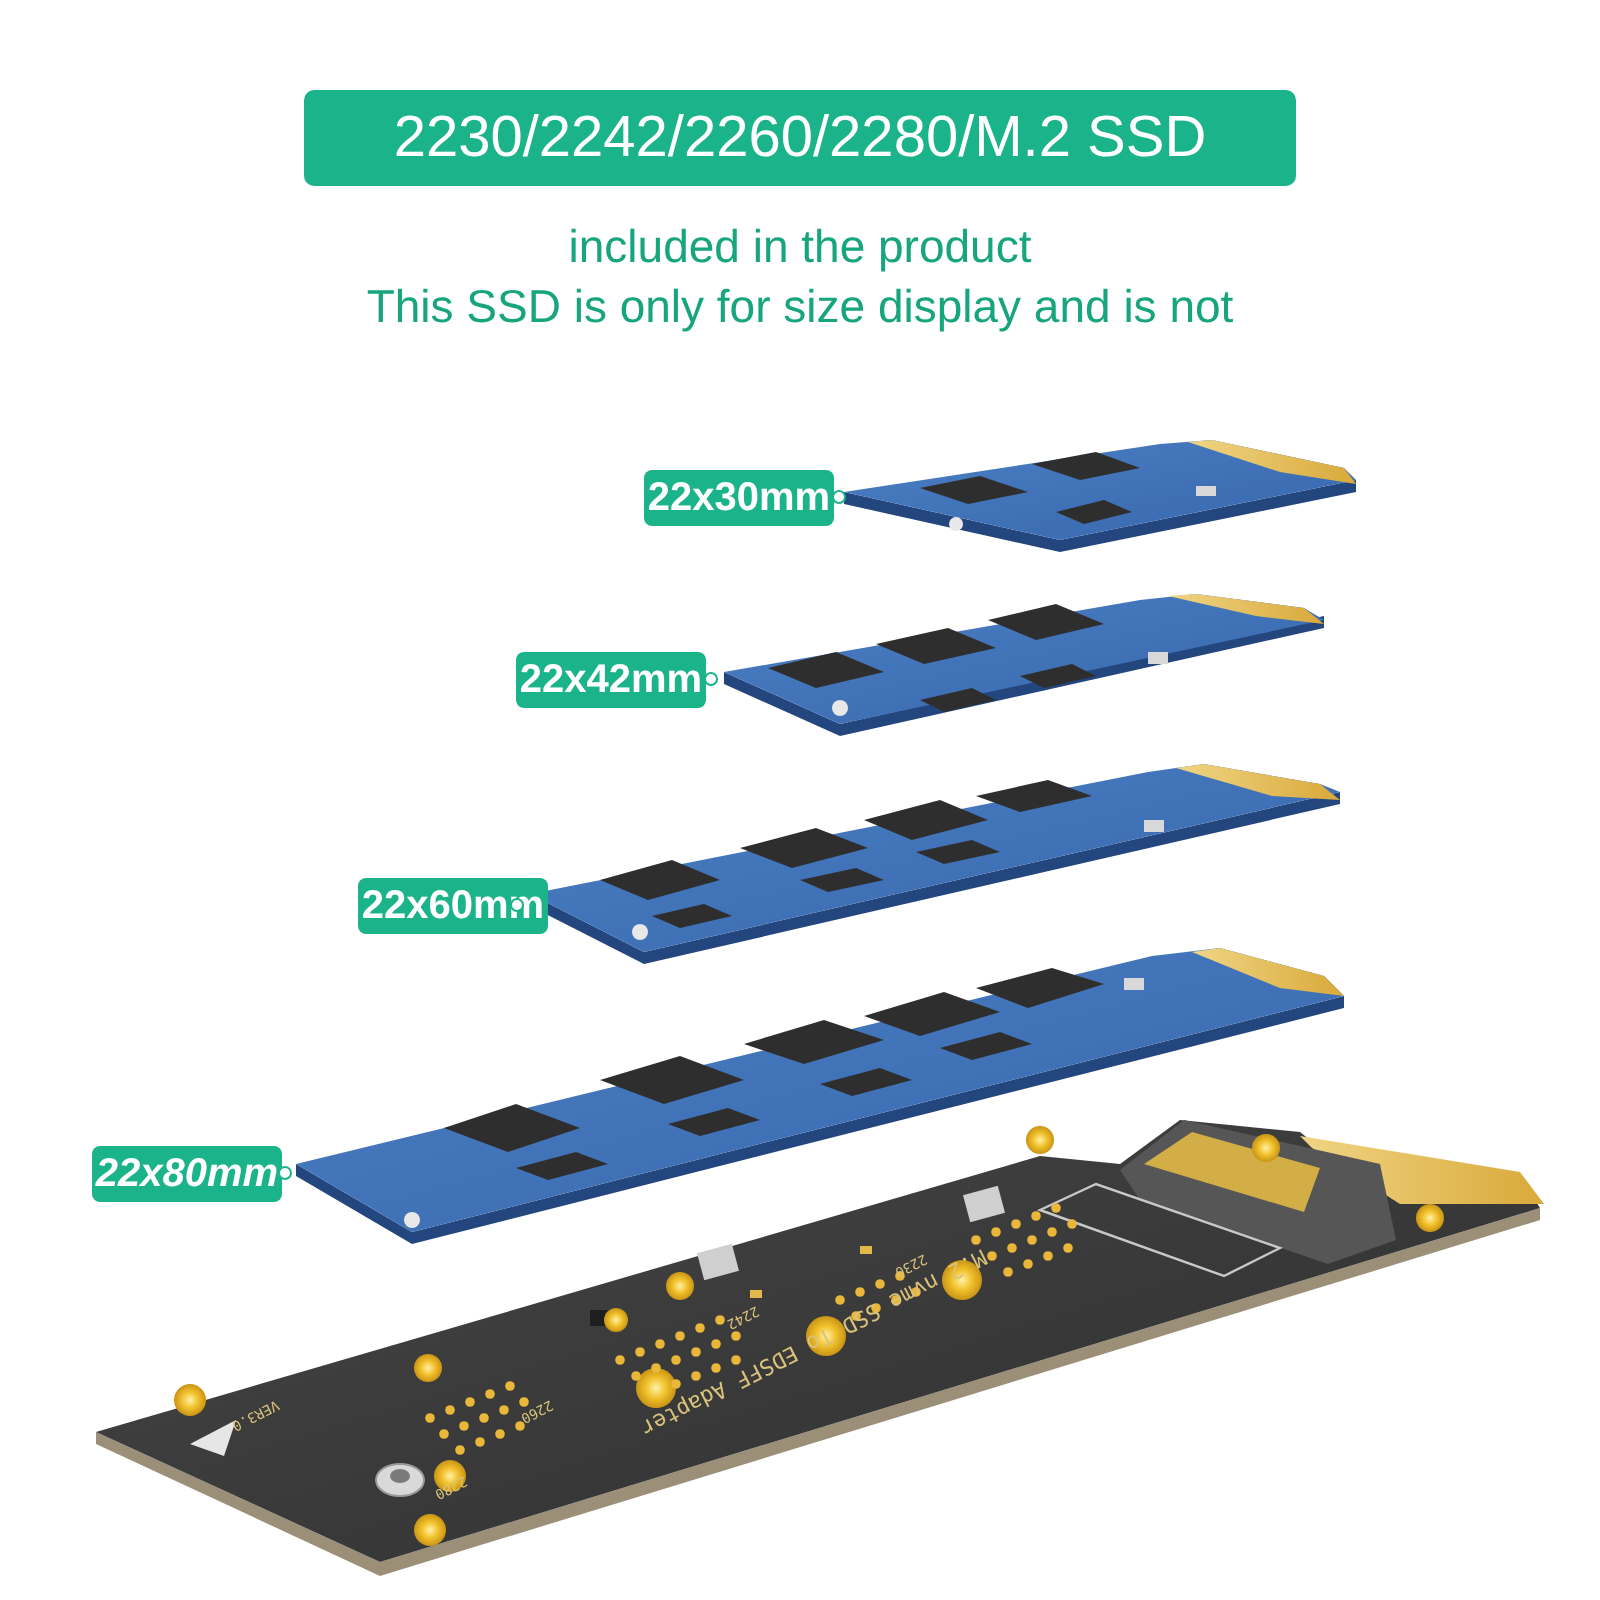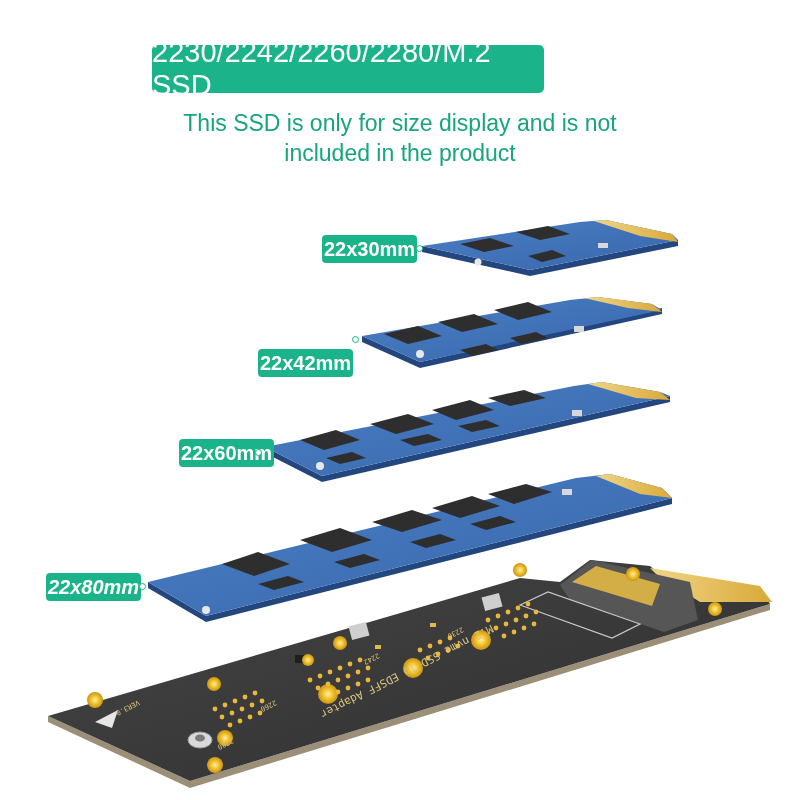--- a/index.html
+++ b/index.html
@@ -1,19 +1,19 @@
 <!DOCTYPE html>
 <html><head>
 <meta charset="utf-8">
 <style>
   html, body { margin: 0; padding: 0; background: #ffffff; }
   body { width: 800px; height: 800px; position: relative; overflow: hidden;
          font-family: "Liberation Sans", "DejaVu Sans", sans-serif; }
   .banner {
-    position: absolute; left: 152px; top: 45px; width: 392px; height: 48px;
+    position: absolute; left: 152px; top: 45px; width: 496px; height: 48px;
     background: #1bb48a; border-radius: 5px; color: #ffffff;
     display: flex; align-items: center; justify-content: center;
     font-size: 29px; letter-spacing: 0px;
   }
   .subtitle {
     position: absolute; left: 100px; top: 108px; width: 600px;
     text-align: center; color: #17a57e; font-size: 23px; line-height: 30px;
   }
   .size-label {
     position: absolute; height: 28px; width: 95px;
@@ -30,22 +30,22 @@
     font-family: "DejaVu Sans Mono", monospace; fill: #d9c37a;
   }
 </style>
 </head>
 <body>
 
 <div class="banner">
   <span>2230/2242/2260/2280/M.2 SSD</span>
 </div>
 <div class="subtitle">
+  <div>included in the product</div>
   <div>This SSD is only for size display and is not</div>
-  <div>included in the product</div>
 </div>
 
 <svg class="art" width="800" height="800" viewBox="0 0 800 800">
   <defs>
     <linearGradient id="blueTop" x1="0" y1="0" x2="1" y2="1">
       <stop offset="0" stop-color="#4b7fc4"></stop>
       <stop offset="1" stop-color="#3766ab"></stop>
     </linearGradient>
     <linearGradient id="darkTop" x1="0" y1="0" x2="1" y2="1">
       <stop offset="0" stop-color="#464646"></stop>
@@ -228,20 +228,20 @@
       <polygon points="528,256 552,250 566,256 542,262"></polygon>
     </g>
     <rect x="598" y="243" width="10" height="5" fill="#d8d8d8"></rect>
     <circle cx="478" cy="262" r="3.5" fill="#e8e8e8"></circle>
   </g>
 </svg>
 
 <div class="size-label" style="left:322px; top:235px;">22x30mm</div>
 <div class="dot" style="left:416px; top:245px;"></div>
 
-<div class="size-label" style="left:258px; top:326px;margin-top:23px;">22x42mm</div>
+<div class="size-label" style="left:258px; top:326px;">22x42mm</div>
 <div class="dot" style="left:352px; top:336px;"></div>
 
 <div class="size-label" style="left:179px; top:439px;">22x60mm</div>
 <div class="dot" style="left:255px; top:449px;"></div>
 
 <div class="size-label" style="left:46px; top:573px;font-style:italic;">22x80mm</div>
 <div class="dot" style="left:139px; top:583px;"></div>
 
 </body></html>

